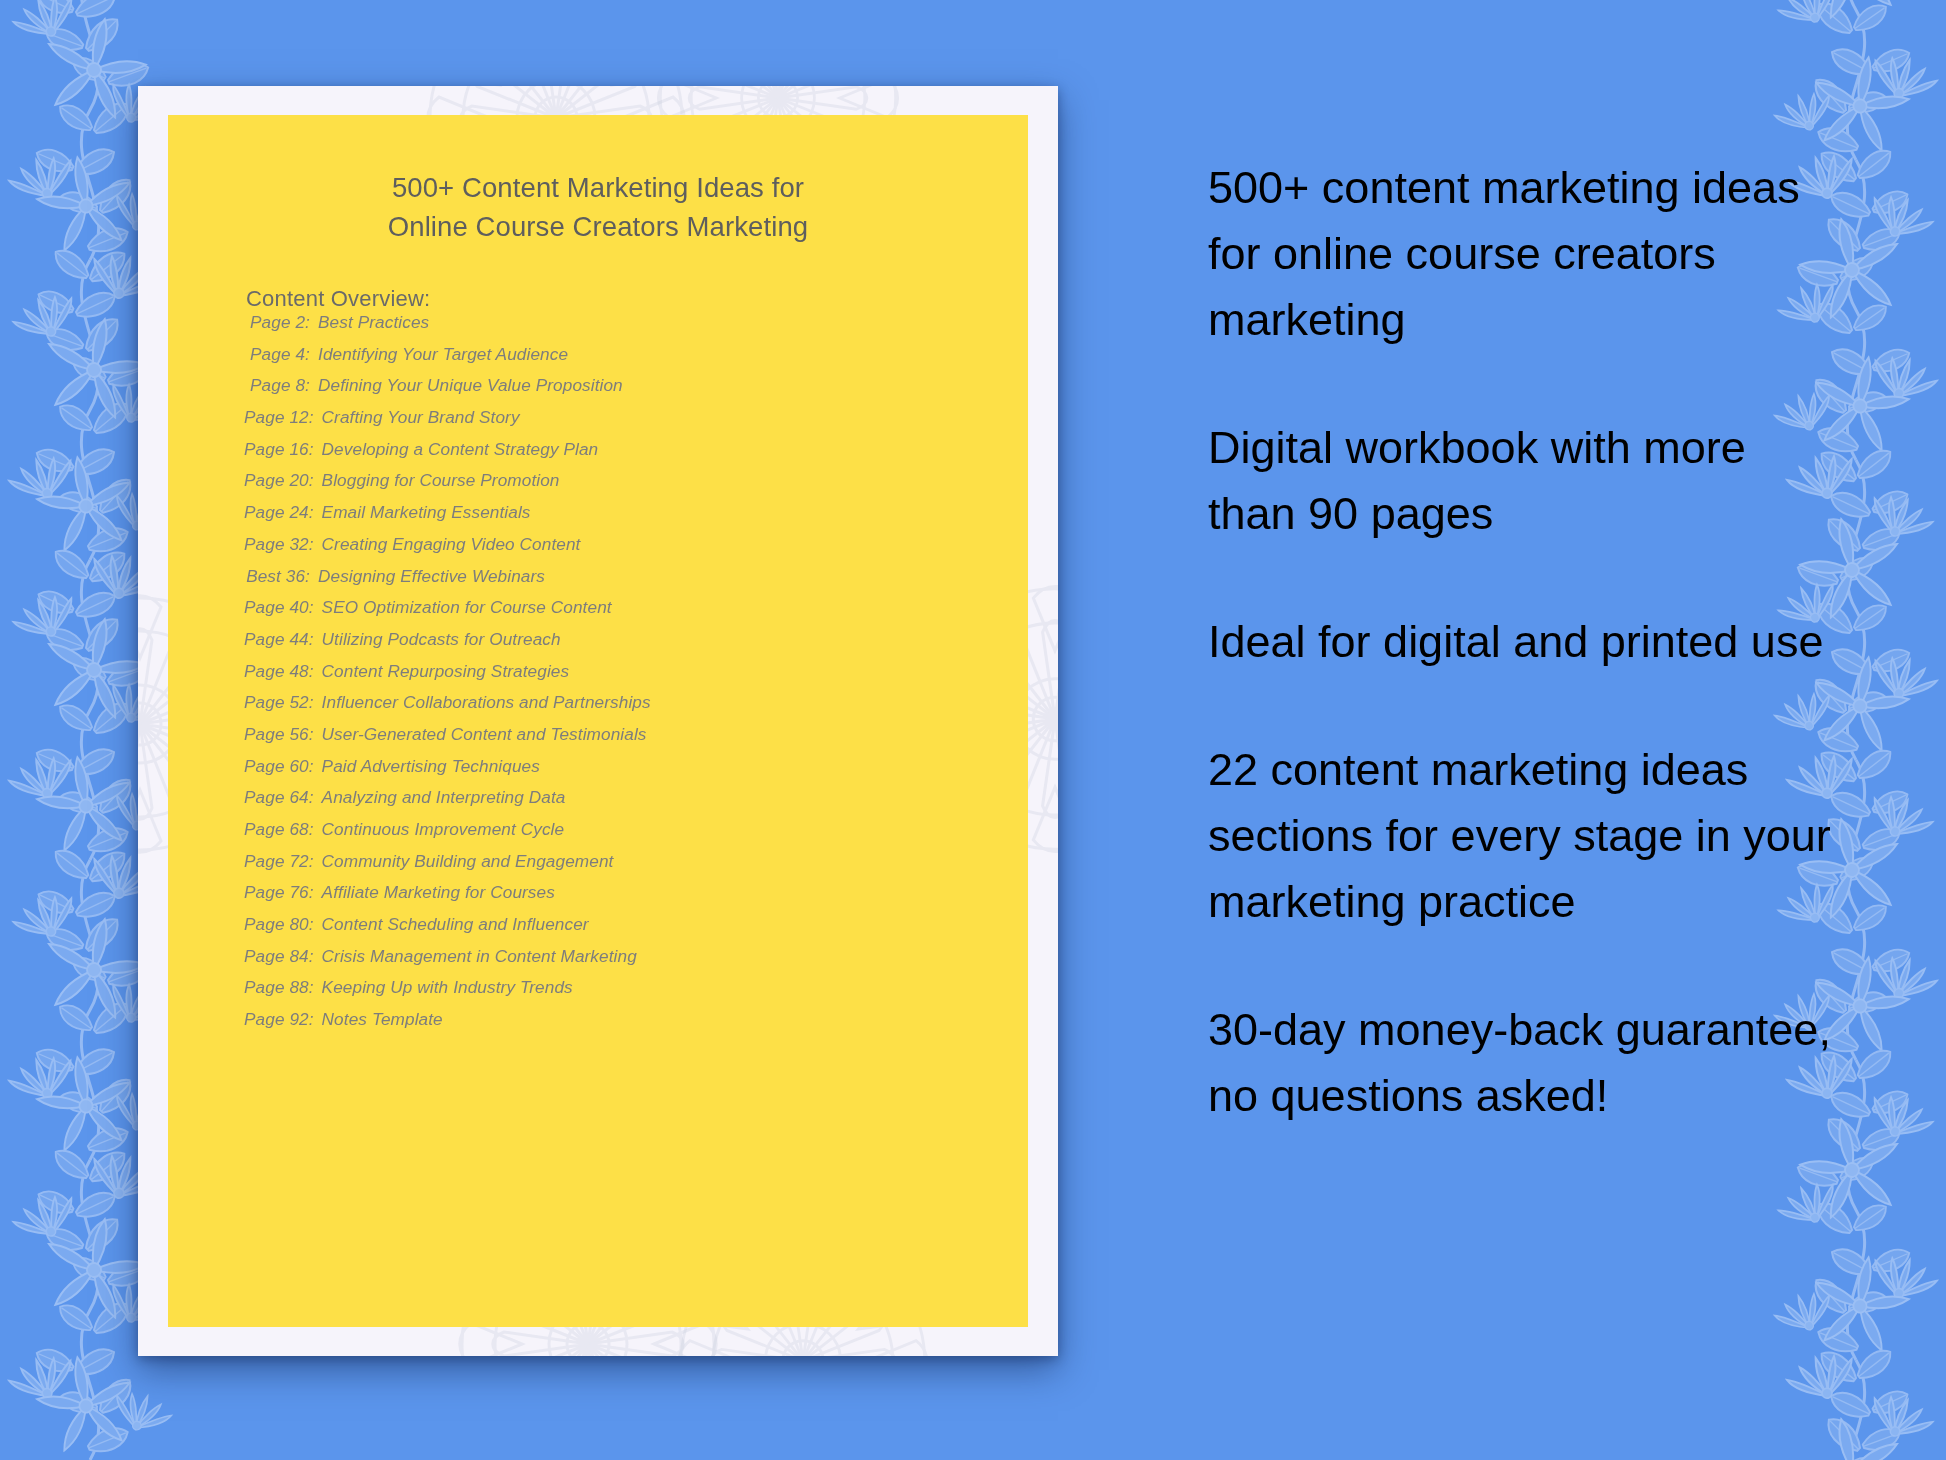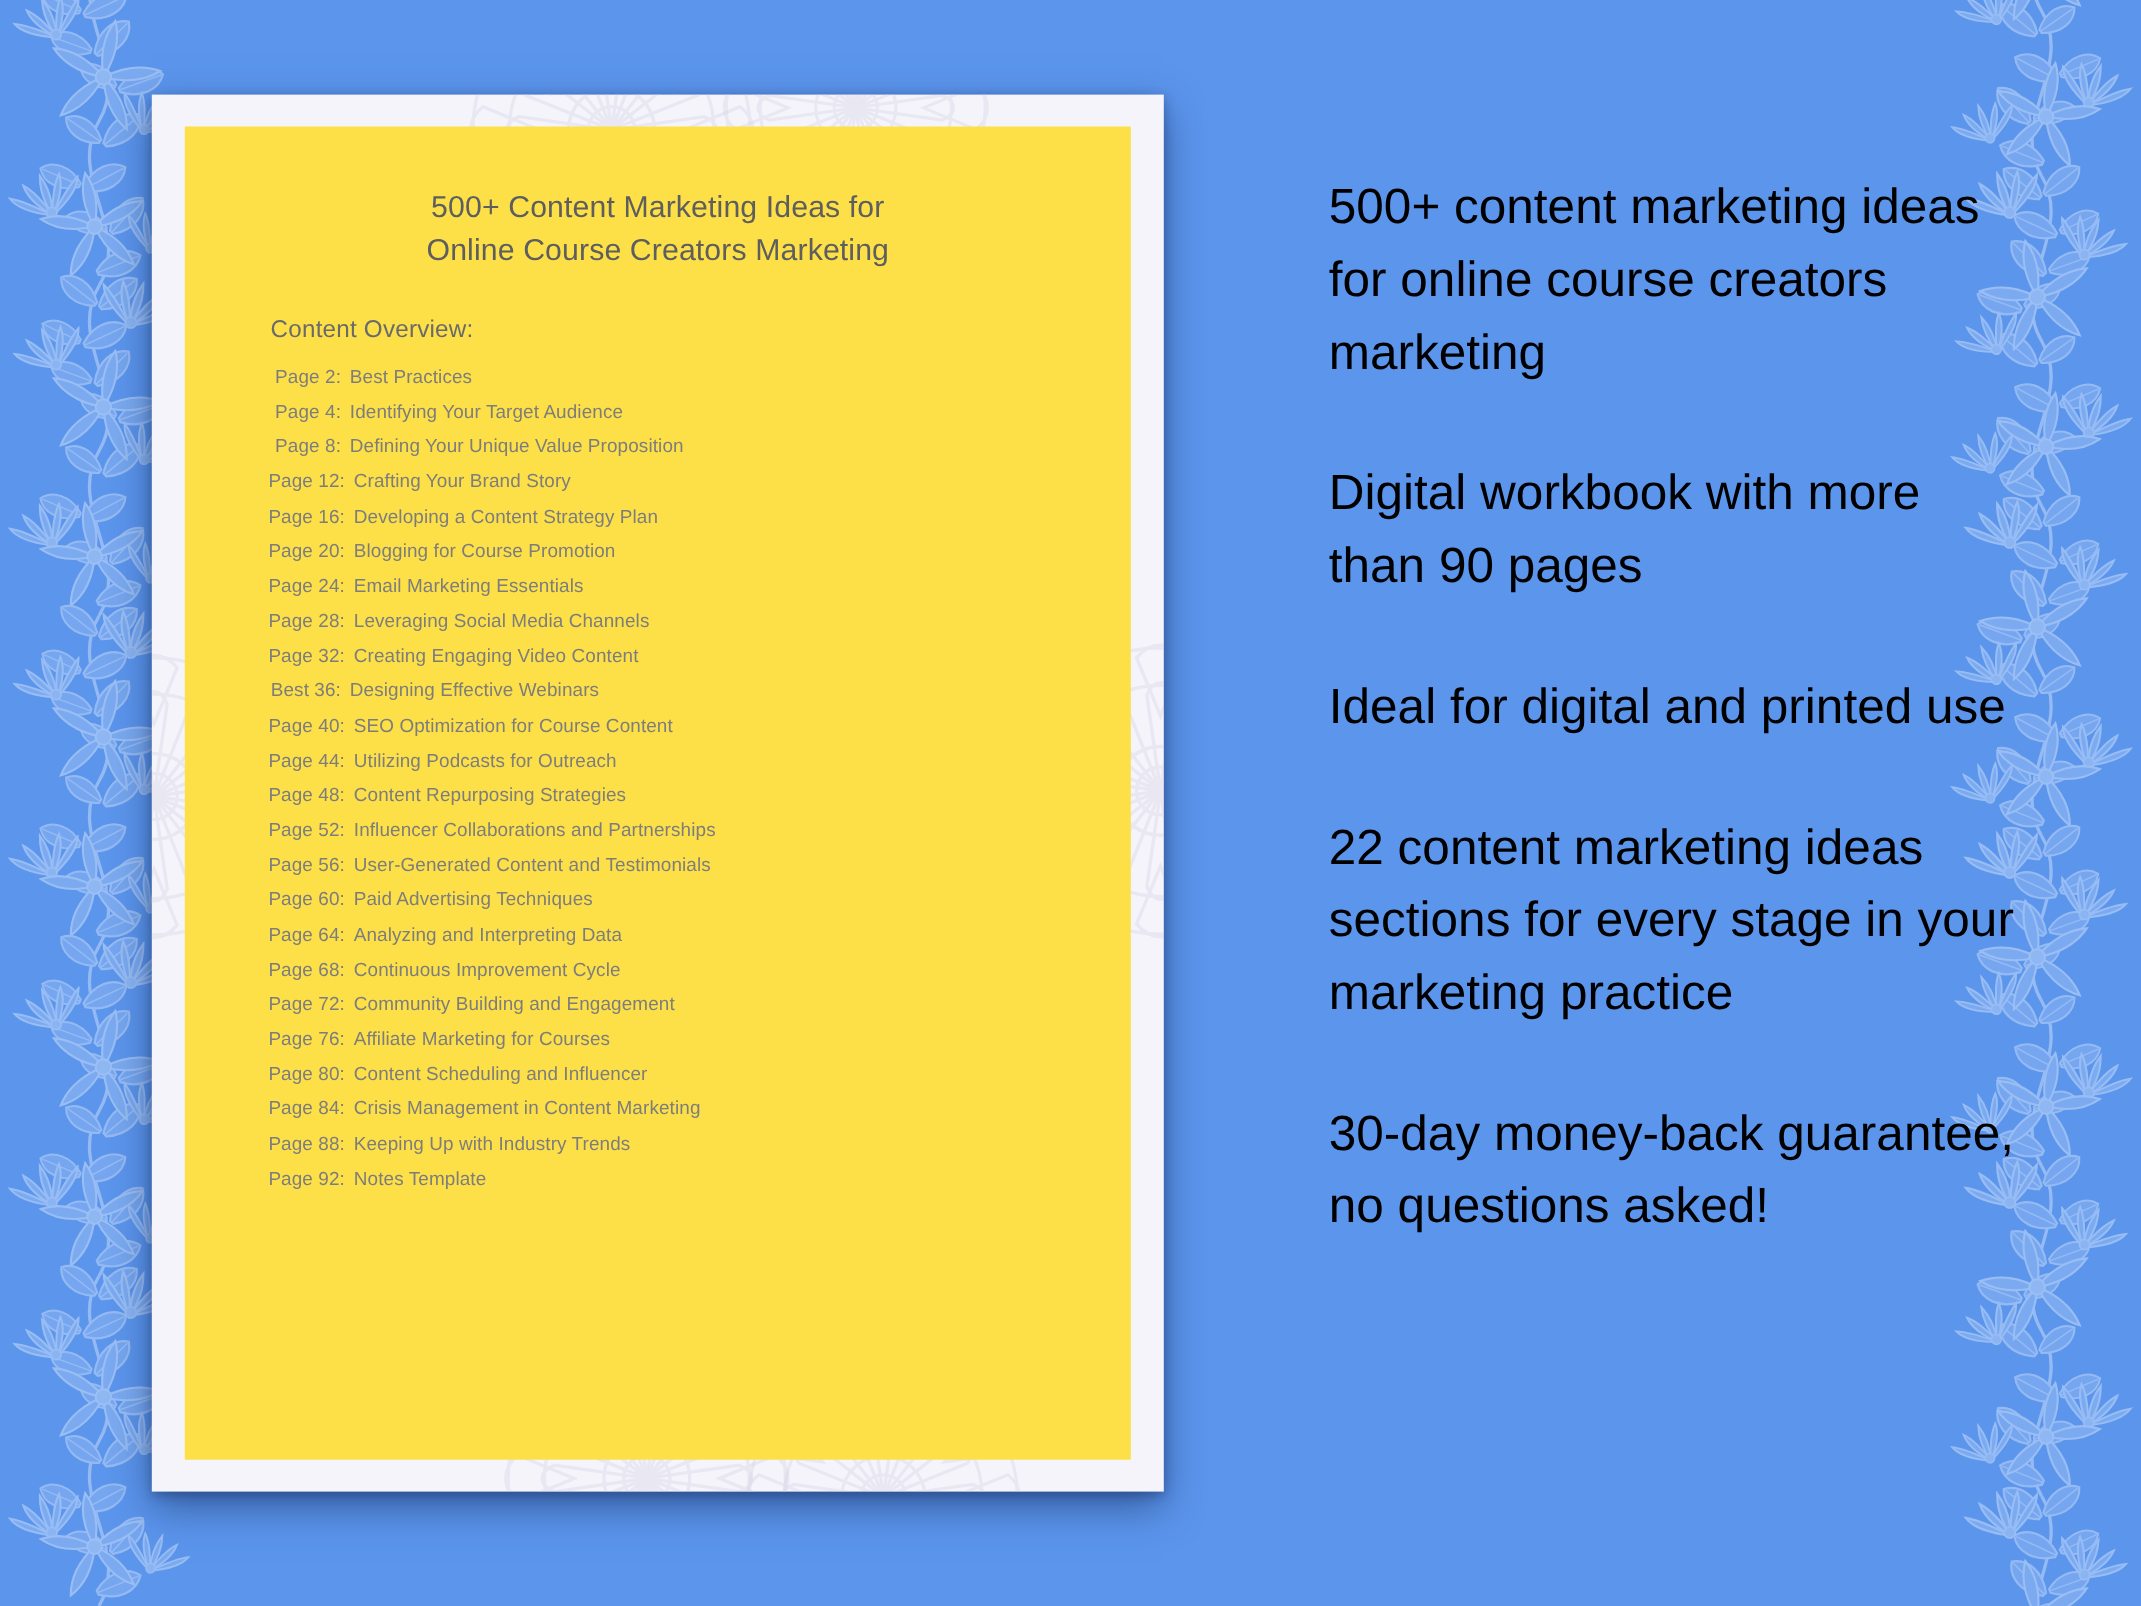--- a/index.html
+++ b/index.html
@@ -78,23 +78,23 @@
   .overview-label {
     margin-top:40px;
     margin-left:78px;
     color:#6a6a6a;
     font-size:22px;
     font-weight:400;
     letter-spacing:.2px;
   }
 
   .toc {
-    margin-top:20px;
     margin-left:76px;
     list-style:none;
+    font-style:italic;
   }
 
   .toc-row {
     display:flex;
     align-items:baseline;
     height:31.7px;
     color:#7d7d7d;
     font-size:17.2px;
     letter-spacing:.1px;
     white-space:nowrap;
@@ -275,24 +275,20 @@
         </li>
         <li class="toc-row">
           <span class="toc-page">Page 20:</span>
           <span class="toc-title">Blogging for Course Promotion</span>
         </li>
         <li class="toc-row">
           <span class="toc-page">Page 24:</span>
           <span class="toc-title">Email Marketing Essentials</span>
         </li>
         <li class="toc-row">
-          <span class="toc-page">Page 28:</span>
-          <span class="toc-title">Leveraging Social Media Channels</span>
-        </li>
-        <li class="toc-row">
           <span class="toc-page">Page 32:</span>
           <span class="toc-title">Creating Engaging Video Content</span>
         </li>
         <li class="toc-row">
           <span class="toc-page">Best 36:</span>
           <span class="toc-title">Designing Effective Webinars</span>
         </li>
         <li class="toc-row">
           <span class="toc-page">Page 40:</span>
           <span class="toc-title">SEO Optimization for Course Content</span>

